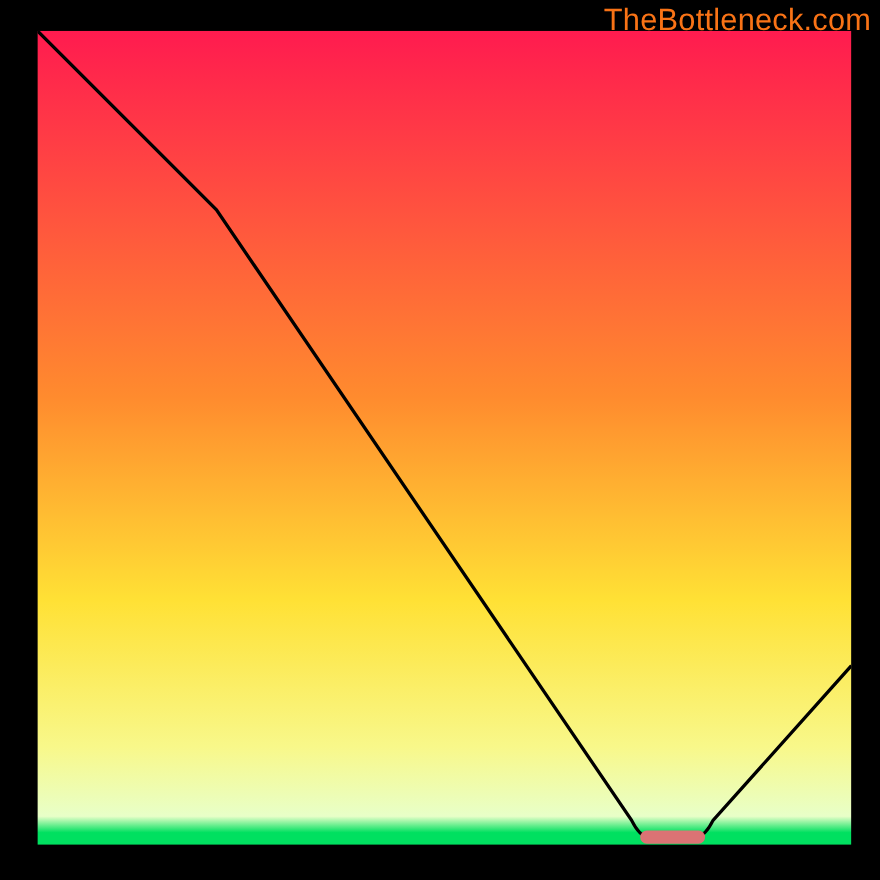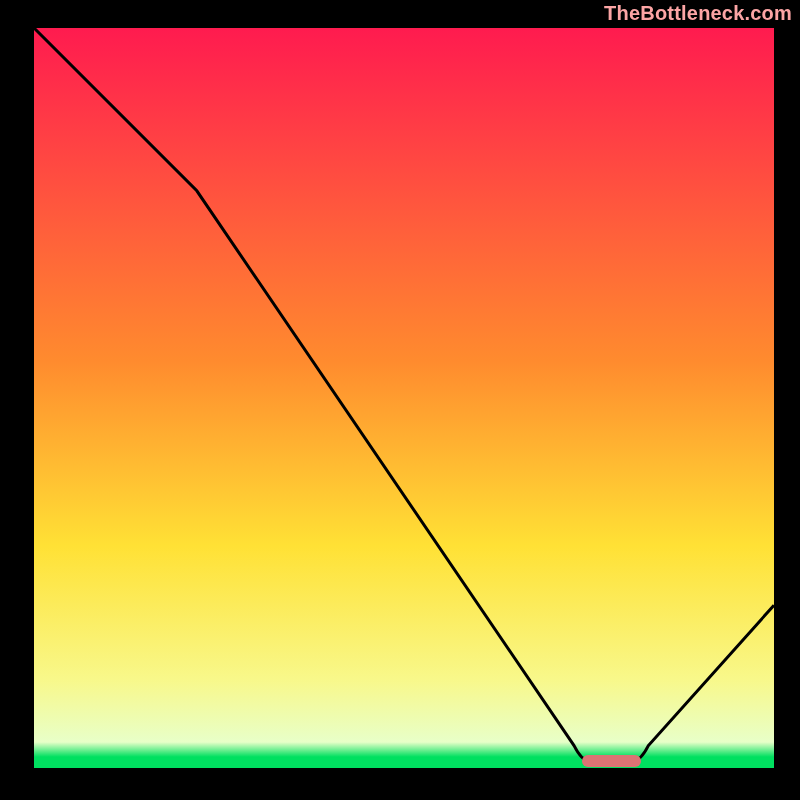--- a/index.html
+++ b/index.html
@@ -13,23 +13,23 @@
   }
   .stage {
     position: relative;
     width: 800px;
     height: 800px;
   }
   .watermark {
     position: absolute;
     top: 2px;
     right: 8px;
-    color: #fca5a5;
-    font-size: 20px;
-    font-weight: 700;
+    color: #f97316;
+    font-size: 28px;
+    font-weight: 400;
     letter-spacing: 0.2px;
     z-index: 10;
     user-select: none;
   }
   .plot-outer {
     position: absolute;
     left: 34px;
     top: 28px;
     width: 740px;
     height: 740px;

